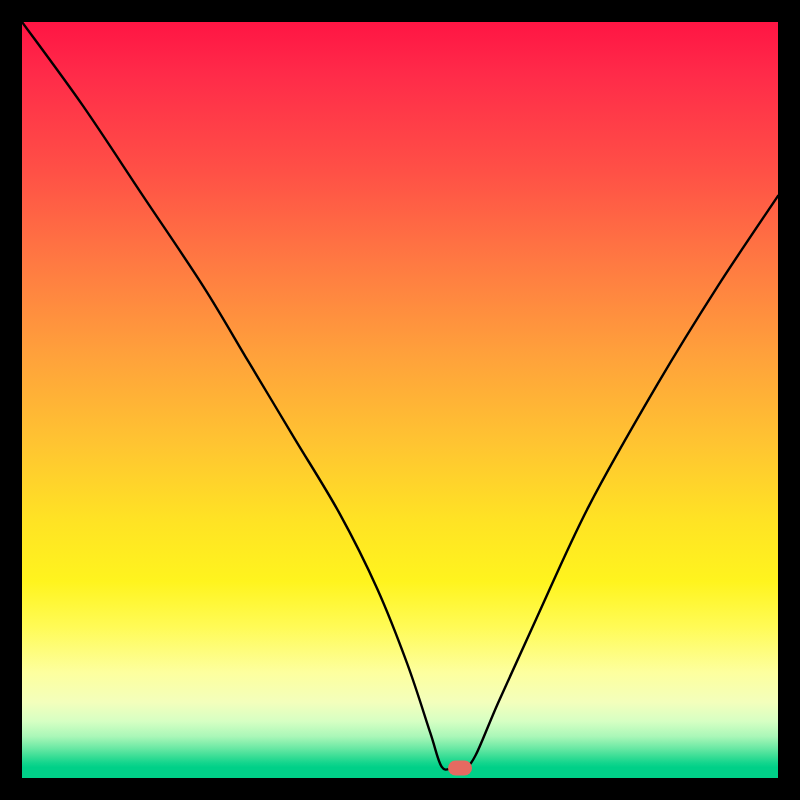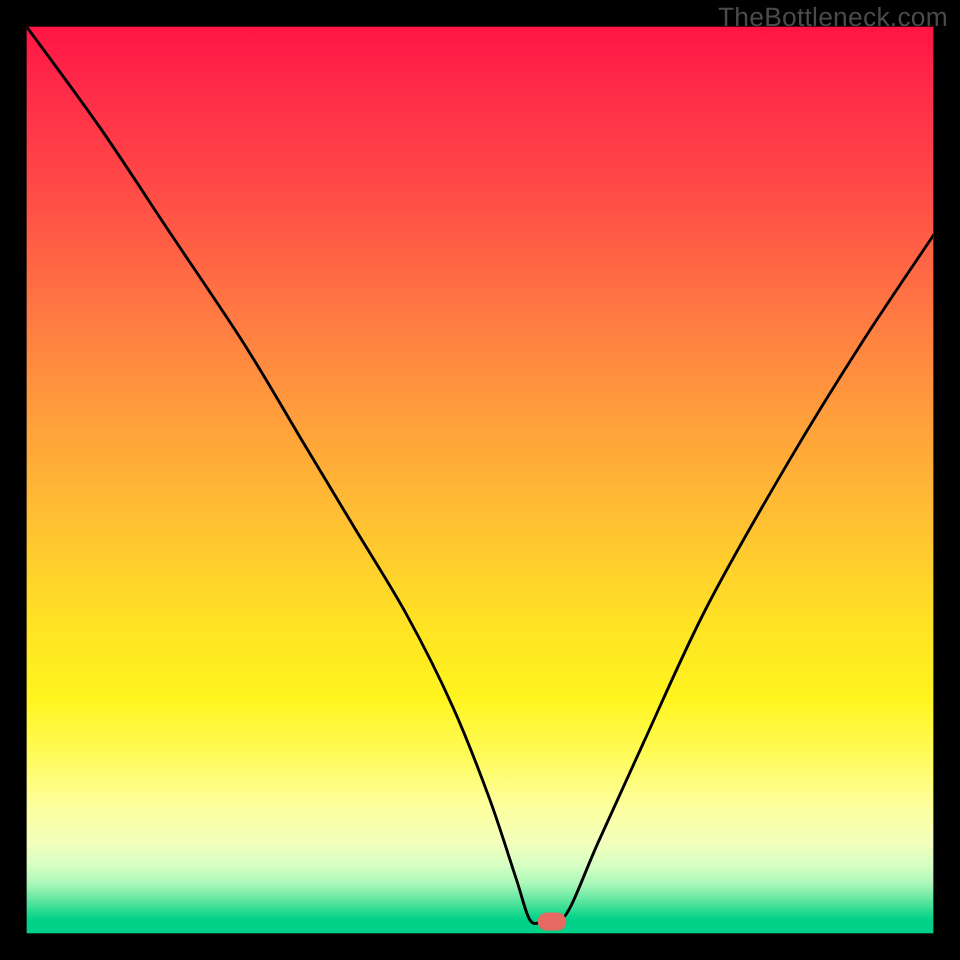--- a/index.html
+++ b/index.html
@@ -74,21 +74,20 @@
     background: #e66a61;
     border-radius: 8px;
     transform: translate(-50%, -50%);
     z-index: 6;
   }
 </style>
 </head>
 <body>
 
 <div class="frame">
-  <div class="watermark">TheBottleneck.com</div>
   <div class="plot-area">
     <div class="gradient"></div>
     <svg class="curve" viewBox="0 0 756 756" preserveAspectRatio="none">
       <path id="curve-path" d="M 0 0 C 10.08 13.859999999999994, 40.32000000000001 54.179999999999964, 60.480000000000004 83.15999999999997 C 80.64 112.13999999999997, 100.80000000000001 143.64, 120.96000000000001 173.88 C 141.12 204.12, 163.8 236.87999999999997, 181.44 264.59999999999997 C 199.07999999999998 292.31999999999994, 211.67999999999998 315, 226.79999999999998 340.2 C 241.92 365.4, 257.03999999999996 390.6, 272.15999999999997 415.8 C 287.28 441, 303.65999999999997 466.20000000000005, 317.52 491.40000000000003 C 331.38 516.6, 343.98 541.8, 355.32 567 C 366.65999999999997 592.2, 376.74 618.6600000000001, 385.56 642.6 C 394.38 666.54, 402.57 693.63, 408.24 710.64 C 413.91 727.65, 415.80000000000007 738.7379999999999, 419.58000000000004 744.66 C 423.36 750.582, 427.14 745.9200000000001, 430.91999999999996 746.172 C 434.69999999999993 746.424, 438.48 748.3140000000001, 442.26 746.172 C 446.03999999999996 744.03, 447.92999999999995 744.282, 453.59999999999997 733.32 C 459.27 722.3580000000001, 466.20000000000005 703.0799999999999, 476.28000000000003 680.4 C 486.36 657.72, 498.96000000000004 630, 514.08 597.24 C 529.2 564.48, 546.84 522.9000000000001, 567 483.84000000000003 C 587.16 444.78000000000003, 613.62 399.42, 635.04 362.88 C 656.4599999999999 326.34, 675.36 296.09999999999997, 695.52 264.59999999999997 C 715.68 233.09999999999997, 745.92 189, 756 173.88" fill="none" stroke="#000" stroke-width="2.4" stroke-linecap="round"></path>
     </svg>
     <div id="marker" class="marker" style="left: 438.48px; top: 746.172px;"></div>
   </div>
 </div>
 
 </body></html>

